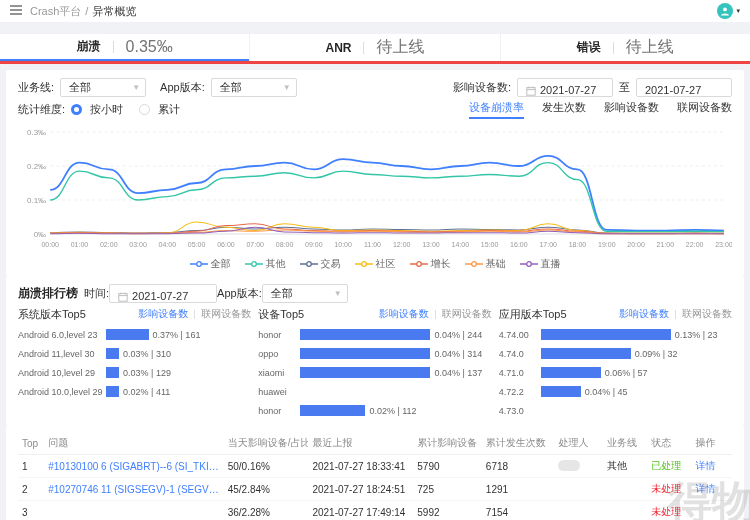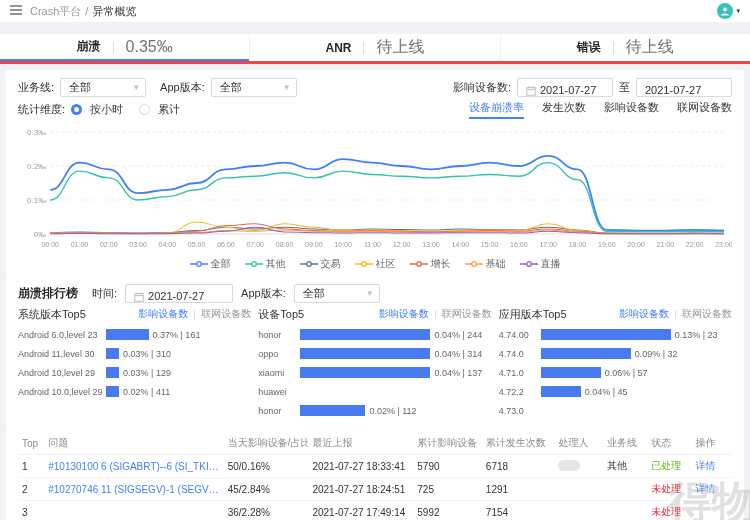--- a/index.html
+++ b/index.html
@@ -39,21 +39,21 @@
   .metric-tabs{margin-left:auto;display:flex;gap:18px}
   .metric-tab{color:#333;cursor:pointer;padding-bottom:2px}
   .metric-tab.active{color:#4080ff;border-bottom:2px solid #4080ff}
   .chart-wrap{margin-top:4px}
   .chart-wrap svg{width:100%;height:132px;display:block}
   .legend{display:flex;justify-content:center;gap:14px;height:16px;align-items:center;color:#666;font-size:10px}
   .lg-item{display:flex;align-items:center;gap:3px;cursor:pointer}
 
   
   .card-rank{padding:6px 12px}
-  .rank-head{display:flex;align-items:center;gap:8px;height:22px;margin-bottom:2px}
+  .rank-head{display:flex;align-items:center;height:22px;margin-bottom:2px}
   .rank-title{font-weight:bold;font-size:12px;color:#262626;margin-right:6px}
   .rank-cols{display:flex;gap:7px}
   .rank-col{flex:1;min-width:0}
   .col-head{display:flex;align-items:center;justify-content:space-between;height:16px;margin-bottom:3px}
   .col-title{color:#333;font-size:11px}
   .col-tabs{display:flex;align-items:center;gap:6px;font-size:10px}
   .ct-active{color:#4080ff;cursor:pointer}
   .ct-div{width:1px;height:9px;background:#e0e0e0}
   .ct-inactive{color:#999;cursor:pointer}
   .bar-row{display:flex;align-items:center;height:19px}

